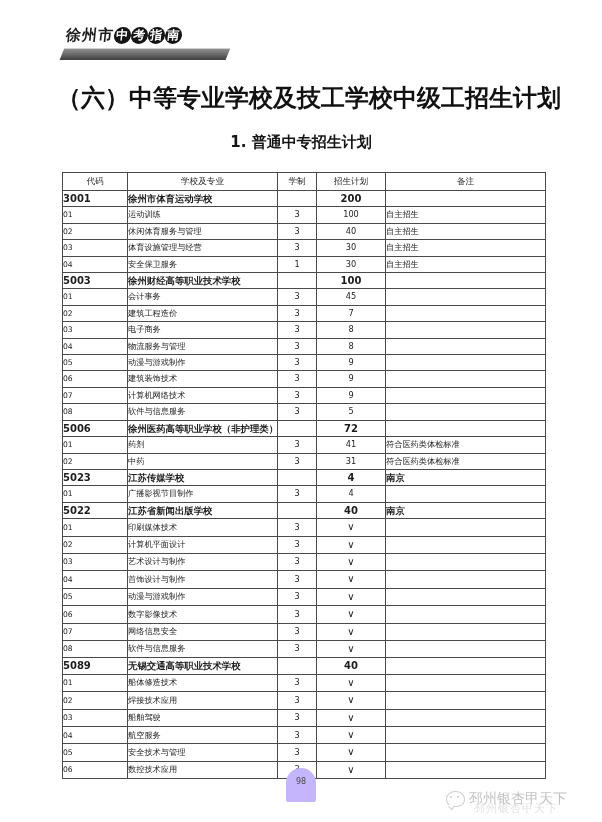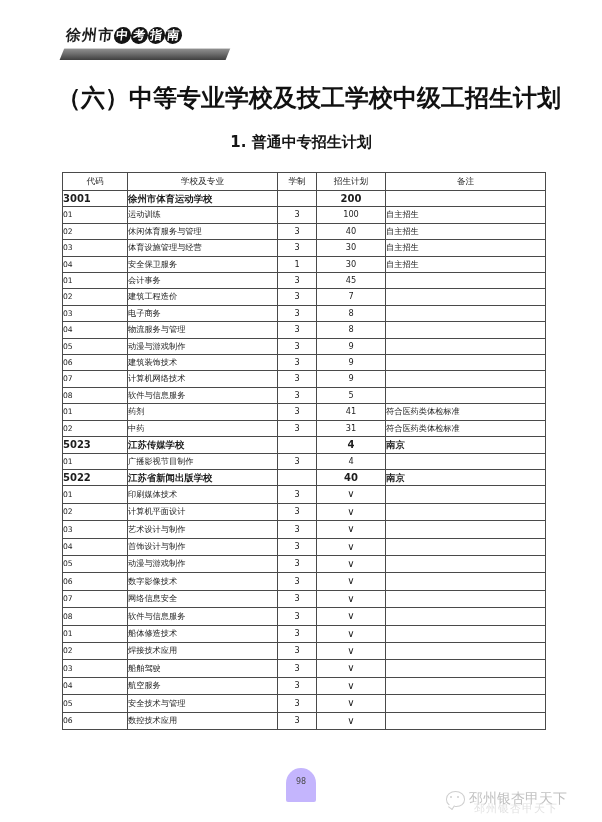--- a/index.html
+++ b/index.html
@@ -268,20 +268,27 @@
         <td class="col-quota">30</td>
         <td class="col-remark">自主招生</td>
       </tr>
       <tr class="major-row">
         <td class="col-code">04</td>
         <td class="col-name">安全保卫服务</td>
         <td class="col-years">1</td>
         <td class="col-quota">30</td>
         <td class="col-remark">自主招生</td>
       </tr>
+      <tr class="school-row">
+        <td class="col-code">5003</td>
+        <td class="col-name">徐州财经高等职业技术学校</td>
+        <td class="col-years"></td>
+        <td class="col-quota">100</td>
+        <td class="col-remark"></td>
+      </tr>
       <tr class="major-row">
         <td class="col-code">01</td>
         <td class="col-name">会计事务</td>
         <td class="col-years">3</td>
         <td class="col-quota">45</td>
         <td class="col-remark"></td>
       </tr>
       <tr class="major-row">
         <td class="col-code">02</td>
         <td class="col-name">建筑工程造价</td>
@@ -322,20 +329,27 @@
         <td class="col-name">计算机网络技术</td>
         <td class="col-years">3</td>
         <td class="col-quota">9</td>
         <td class="col-remark"></td>
       </tr>
       <tr class="major-row">
         <td class="col-code">08</td>
         <td class="col-name">软件与信息服务</td>
         <td class="col-years">3</td>
         <td class="col-quota">5</td>
+        <td class="col-remark"></td>
+      </tr>
+      <tr class="school-row">
+        <td class="col-code">5006</td>
+        <td class="col-name">徐州医药高等职业学校（非护理类）</td>
+        <td class="col-years"></td>
+        <td class="col-quota">72</td>
         <td class="col-remark"></td>
       </tr>
       <tr class="major-row">
         <td class="col-code">01</td>
         <td class="col-name">药剂</td>
         <td class="col-years">3</td>
         <td class="col-quota">41</td>
         <td class="col-remark">符合医药类体检标准</td>
       </tr>
       <tr class="major-row">
@@ -415,20 +429,27 @@
         <td class="col-quota"><span class="check-mark">∨</span></td>
         <td class="col-remark"></td>
       </tr>
       <tr class="major-row">
         <td class="col-code">08</td>
         <td class="col-name">软件与信息服务</td>
         <td class="col-years">3</td>
         <td class="col-quota"><span class="check-mark">∨</span></td>
         <td class="col-remark"></td>
       </tr>
+      <tr class="school-row">
+        <td class="col-code">5089</td>
+        <td class="col-name">无锡交通高等职业技术学校</td>
+        <td class="col-years"></td>
+        <td class="col-quota">40</td>
+        <td class="col-remark"></td>
+      </tr>
       <tr class="major-row">
         <td class="col-code">01</td>
         <td class="col-name">船体修造技术</td>
         <td class="col-years">3</td>
         <td class="col-quota"><span class="check-mark">∨</span></td>
         <td class="col-remark"></td>
       </tr>
       <tr class="major-row">
         <td class="col-code">02</td>
         <td class="col-name">焊接技术应用</td>

